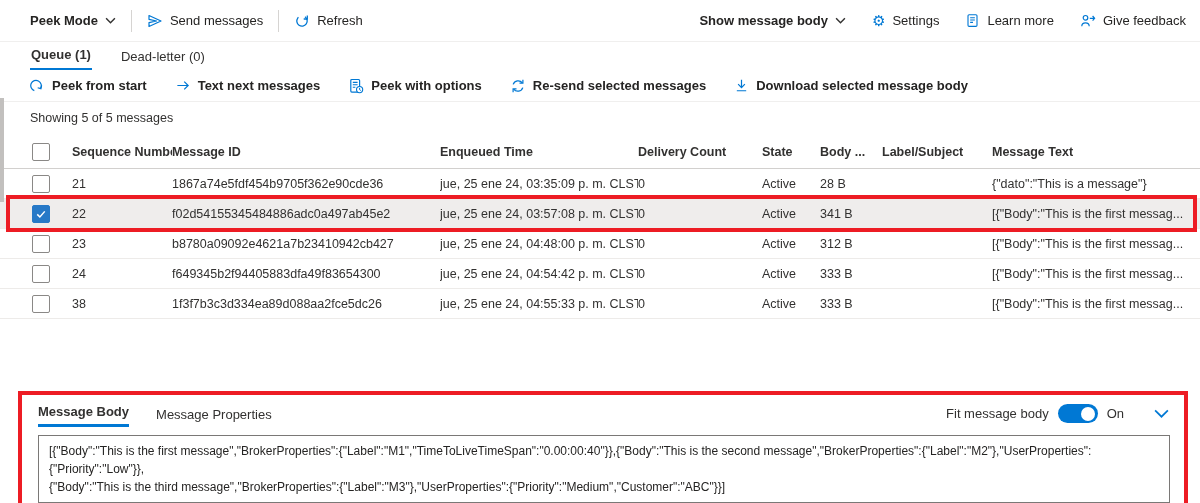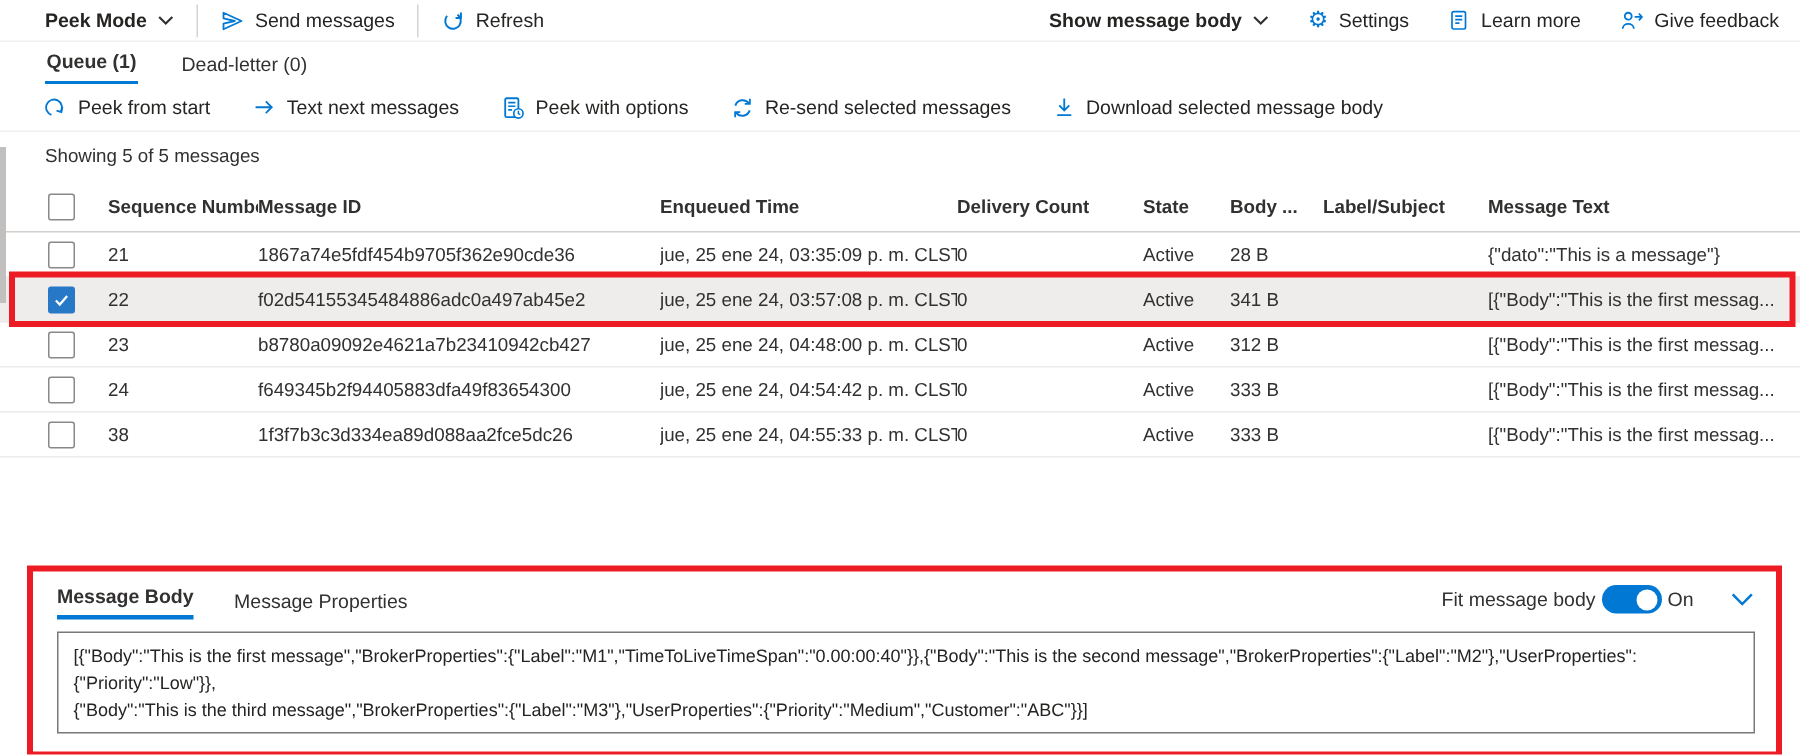--- a/index.html
+++ b/index.html
@@ -3,36 +3,36 @@
 <meta charset="utf-8">
 <style>
   * { margin:0; padding:0; box-sizing:border-box; }
   html,body { width:1200px; height:503px; overflow:hidden; background:#fff;
     font-family:"Liberation Sans", sans-serif; color:#323130; }
 
   .icn { flex:none; display:block; }
   .glyph { color:#0078d4; font-size:15px; line-height:1; }
 
   
-  .toolbar-top { display:flex; align-items:center; height:28px; padding:0 14px 0 30px;
+  .toolbar-top { display:flex; align-items:center; height:42px; padding:0 14px 0 30px;
     border-bottom:1px solid #f0efee; }
   .tb-item { display:flex; align-items:center; gap:7px; font-size:13px; color:#252423; cursor:pointer; white-space:nowrap; }
   .tb-item.strong { font-weight:bold; }
   .tb-sep { width:1px; height:22px; background:#d6d4d2; margin:0 15px; }
   .spacer { flex:1; }
   .tb-right { display:flex; align-items:center; gap:26px; }
 
   
   .tabs-row { display:flex; gap:28px; padding:5px 0 0 30px; height:28px; align-items:flex-end; }
   .tab { font-size:13px; padding:0 1px 6px 1px; cursor:pointer; }
   .tab.active { font-weight:bold; border-bottom:2px solid #0078d4; }
 
   
   .toolbar2 { display:flex; align-items:center; gap:28px; height:32px; padding-left:30px;
-    border-bottom:1px solid #f0efee; }
+    border-bottom:1px solid #f0efee;font-weight:bold; }
 
   .showing { margin:9px 4px 10px 30px; font-size:12.5px; color:#323130; }
 
   
   .trow { display:grid; grid-template-columns:48px 100px 268px 198px 124px 58px 62px 110px 1fr;
     align-items:center; height:30px; padding:0 10px 0 24px; border-bottom:1px solid #edebe9;
     font-size:12.5px; }
   .thead { height:34px; font-weight:bold; border-bottom:1px solid #d2d0ce; }
   .cell { white-space:nowrap; overflow:hidden; }
   .trow.selected { background:#efedec; position:relative; }
@@ -47,21 +47,21 @@
 
   
   .scroll-sliver { position:absolute; left:0; top:98px; width:4px; height:104px; background:#c2c0be; }
 
   
   .panel { position:relative; margin:72px 12px 0 18px; border:4px solid #ed1c24;
     padding:9px 14px 12px 16px; }
   .panel-tabs { display:flex; align-items:flex-end; }
   .panel-tab { font-size:13px; margin-right:30px; padding-bottom:5px; cursor:pointer; }
   .panel-tab.active { font-weight:bold; border-bottom:3px solid #0078d4; margin-right:27px; }
-  .fit { margin-left:auto; display:flex; align-items:center; gap:4px; font-size:13px; padding-bottom:4px; }
+  .fit { margin-left:auto; display:flex; align-items:center; gap:9px; font-size:13px; padding-bottom:4px; }
   .toggle { width:40px; height:19px; border-radius:10px; background:#0078d4; position:relative; cursor:pointer; }
   .toggle .knob { position:absolute; right:3px; top:2.5px; width:14px; height:14px; border-radius:50%; background:#fff; }
   .panel-chevron { margin-left:20px; cursor:pointer; }
   .body-box { margin-top:8px; border:1px solid #7a7876; padding:6px 10px; min-height:54px;
     font-size:12px; line-height:1.5; color:#252423; white-space:pre-wrap; word-break:break-word; }
 </style>
 </head>
 <body>
 
 <div class="toolbar-top">

